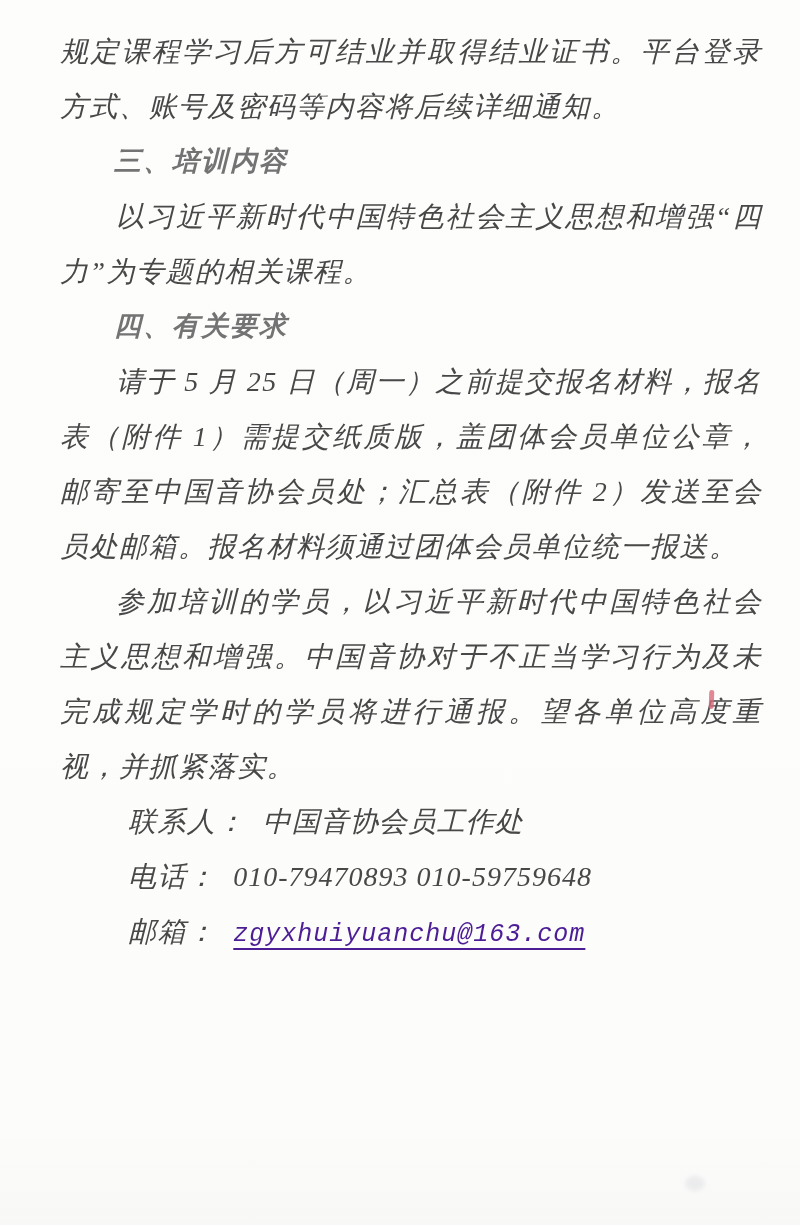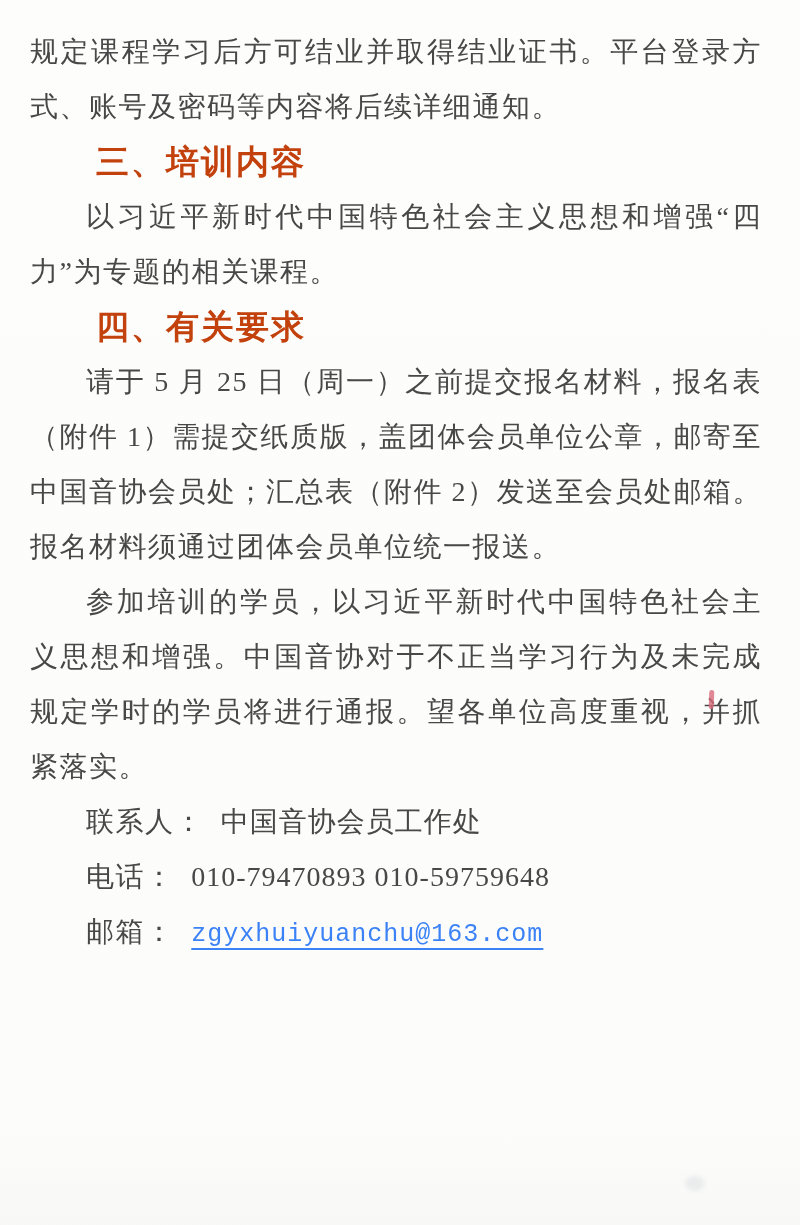--- a/index.html
+++ b/index.html
@@ -11,62 +11,64 @@
     height: 1225px;
     position: relative;
     overflow: hidden;
     background: linear-gradient(180deg, #fdfdfc 0%, #fcfcfb 92%, #f8f8f7 100%);
     font-family: "Liberation Serif", "DejaVu Serif", serif;
     color: #484848;
   }
   .page {
     position: absolute;
     inset: 0;
-    padding: 24px 38px 0 30px;
+    padding: 24px 38px 0 60px;
     box-sizing: border-box;
+    font-style: italic;
   }
   .page p, .page h2 {
     margin: 0;
     font-size: 28px;
     line-height: 55px;
   }
   p.body {
     text-align: justify;
     letter-spacing: 1.5px;
   }
   .indent {
     text-indent: 2em;
   }
   h2.heading {
     font-family: "Liberation Sans", "DejaVu Sans", sans-serif;
     font-weight: 700;
-    color: #c2410c;
-    font-size: 33px;
+    color: #737373;
+    font-size: 27px;
     letter-spacing: 2px;
     text-indent: 2em;
   }
   p.contact {
     text-indent: 2em;
     letter-spacing: 1.5px;
     text-align: left;
+    margin-left: 12px;
   }
   .contact .label {
     margin-right: 0.6em;
   }
   .contact .value {
     letter-spacing: 1px;
   }
   .email-value {
     font-family: "Liberation Mono", "DejaVu Sans Mono", monospace;
     font-size: 25px;
     letter-spacing: 1px;
     text-decoration: underline;
     text-underline-offset: 7px;
     text-decoration-thickness: 2px;
-    color: #3b82f6;
+    color: #4c1d95;
   }
   
   .red-mark {
     position: absolute;
     left: 709px;
     top: 690px;
     width: 5px;
     height: 19px;
     background: #d96a7c;
     opacity: 0.8;

